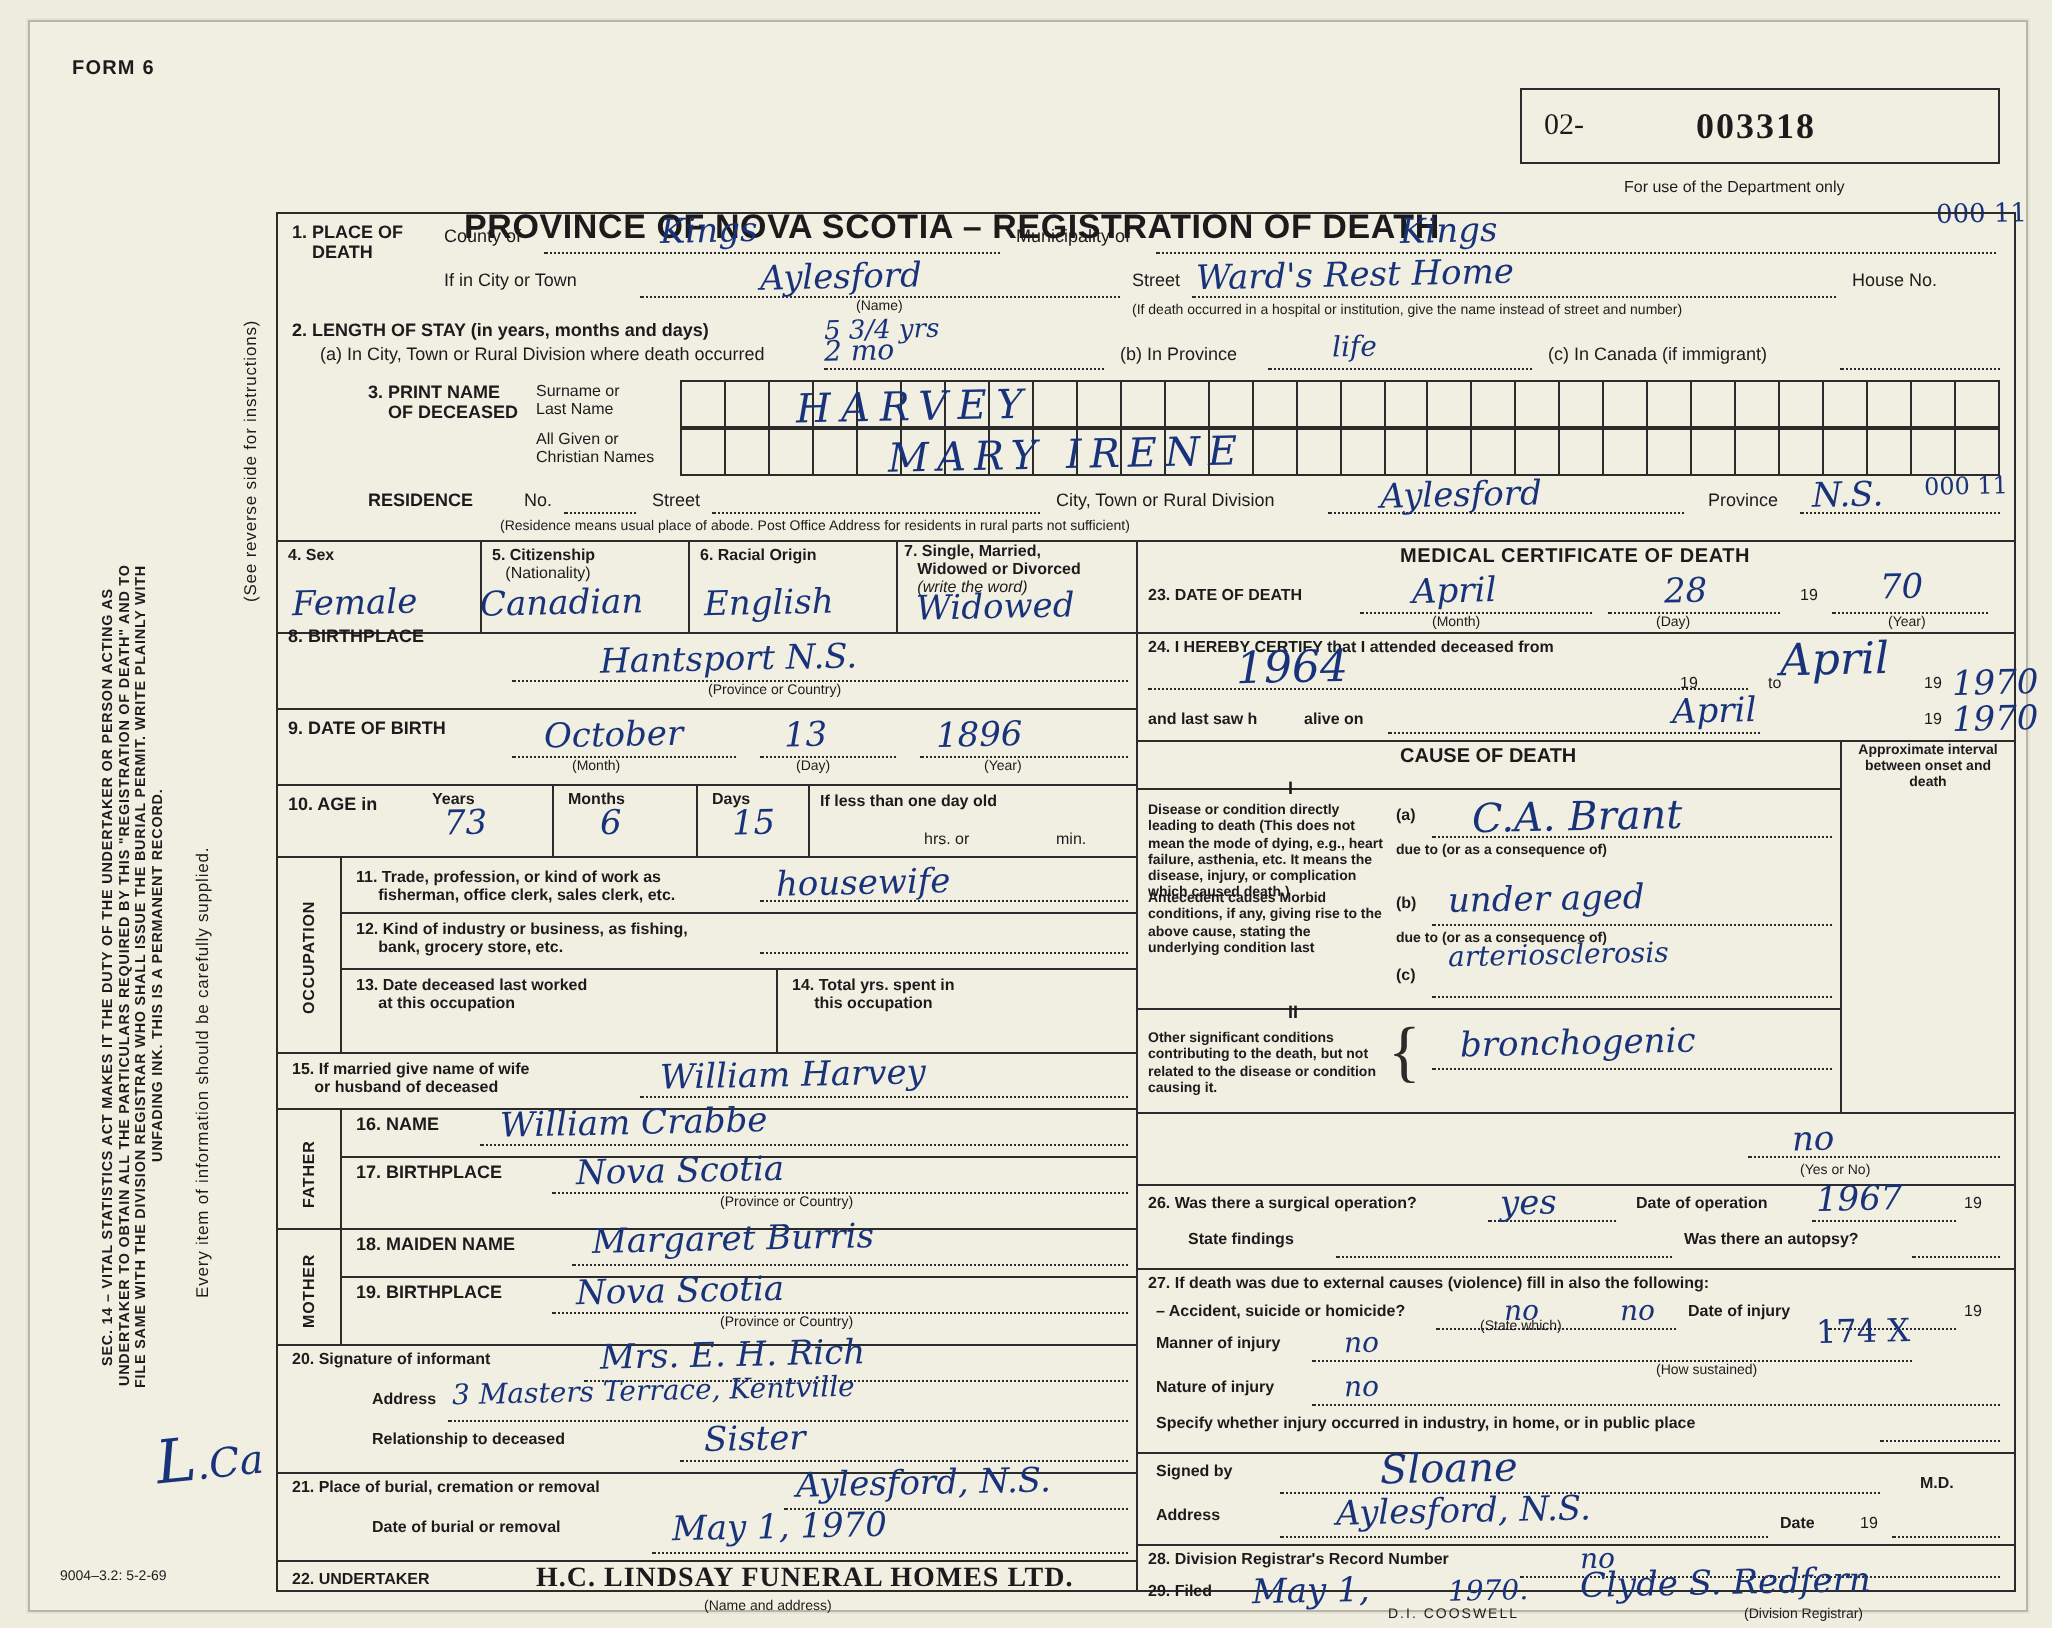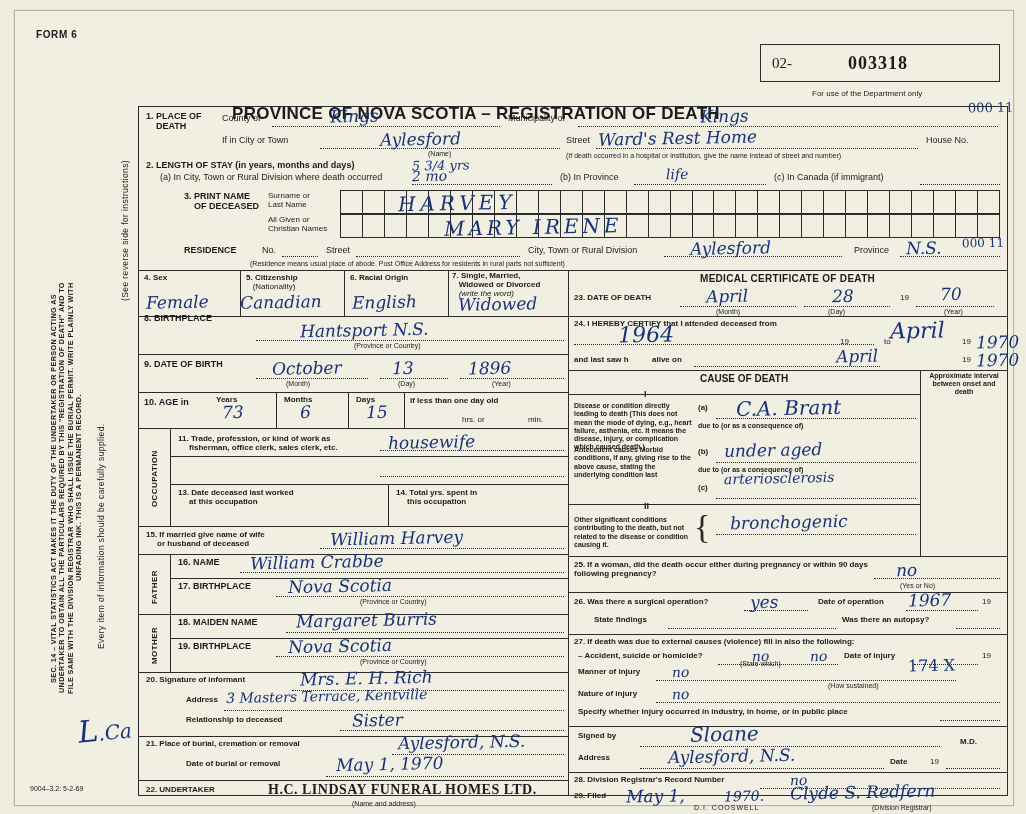--- a/index.html
+++ b/index.html
@@ -263,20 +263,21 @@
   <div class="line hl" style="left:138px;top:428px;width:430px;"></div>
 
   <div class="line vl" style="left:170px;top:428px;height:98px;"></div>
   <div class="vert" style="left:150px;top:440px;height:78px;width:14px;font-size:8px;">OCCUPATION</div>
 
   <div class="t b sm" style="left:178px;top:434px;width:200px;line-height:1.15;">11. Trade, profession, or kind of work as<br>&nbsp;&nbsp;&nbsp;&nbsp;&nbsp;fisherman, office clerk, sales clerk, etc.</div>
   <div class="hand" style="left:388px;top:432px;">housewife</div>
   <div class="dots" style="left:380px;top:450px;width:184px;"></div>
   <div class="line hl" style="left:170px;top:456px;width:398px;"></div>
 
+  <div class="t b sm" style="left:178px;top:460px;width:230px;line-height:1.15;">12. Kind of industry or business, as fishing,<br>&nbsp;&nbsp;&nbsp;&nbsp;&nbsp;bank, grocery store, etc.</div>
   <div class="dots" style="left:380px;top:476px;width:184px;"></div>
   <div class="line hl" style="left:170px;top:484px;width:398px;"></div>
 
   <div class="t b sm" style="left:178px;top:488px;width:200px;line-height:1.15;">13. Date deceased last worked<br>&nbsp;&nbsp;&nbsp;&nbsp;&nbsp;at this occupation</div>
   <div class="line vl" style="left:388px;top:484px;height:42px;"></div>
   <div class="t b sm" style="left:396px;top:488px;width:170px;line-height:1.15;">14. Total yrs. spent in<br>&nbsp;&nbsp;&nbsp;&nbsp;&nbsp;this occupation</div>
   <div class="line hl" style="left:138px;top:526px;width:430px;"></div>
 
   <div class="t b sm" style="left:146px;top:530px;width:180px;line-height:1.15;">15. If married give name of wife<br>&nbsp;&nbsp;&nbsp;&nbsp;&nbsp;or husband of deceased</div>
   <div class="hand" style="left:330px;top:528px;">William Harvey</div>
@@ -389,21 +390,20 @@
   <div class="hand sm2" style="left:724px;top:470px;">arteriosclerosis</div>
 
   <div class="line hl" style="left:568px;top:504px;width:352px;"></div>
   <div class="t b" style="left:644px;top:502px;font-size:9px;">II</div>
   <div class="t b xs" style="left:574px;top:516px;width:120px;line-height:1.18;">Other significant conditions contributing to the death, but not related to the disease or condition causing it.</div>
   <div class="brace" style="left:694px;top:508px;">{</div>
   <div class="dots" style="left:716px;top:534px;width:200px;"></div>
   <div class="hand" style="left:730px;top:512px;">bronchogenic</div>
   <div class="line hl" style="left:568px;top:556px;width:440px;"></div>
 
-  <div class="t b sm" style="left:574px;top:560px;width:300px;line-height:1.18;">25. If a woman, did the death occur either during pregnancy or within 90 days following pregnancy?</div>
   <div class="dots" style="left:874px;top:578px;width:126px;"></div>
   <div class="hand" style="left:896px;top:560px;">no</div>
   <div class="t xs" style="left:900px;top:582px;">(Yes or No)</div>
   <div class="line hl" style="left:568px;top:592px;width:440px;"></div>
 
   <div class="t b sm" style="left:574px;top:598px;">26. Was there a surgical operation?</div>
   <div class="dots" style="left:744px;top:610px;width:64px;"></div>
   <div class="hand" style="left:750px;top:592px;">yes</div>
   <div class="t b sm" style="left:818px;top:598px;">Date of operation</div>
   <div class="dots" style="left:906px;top:610px;width:72px;"></div>

